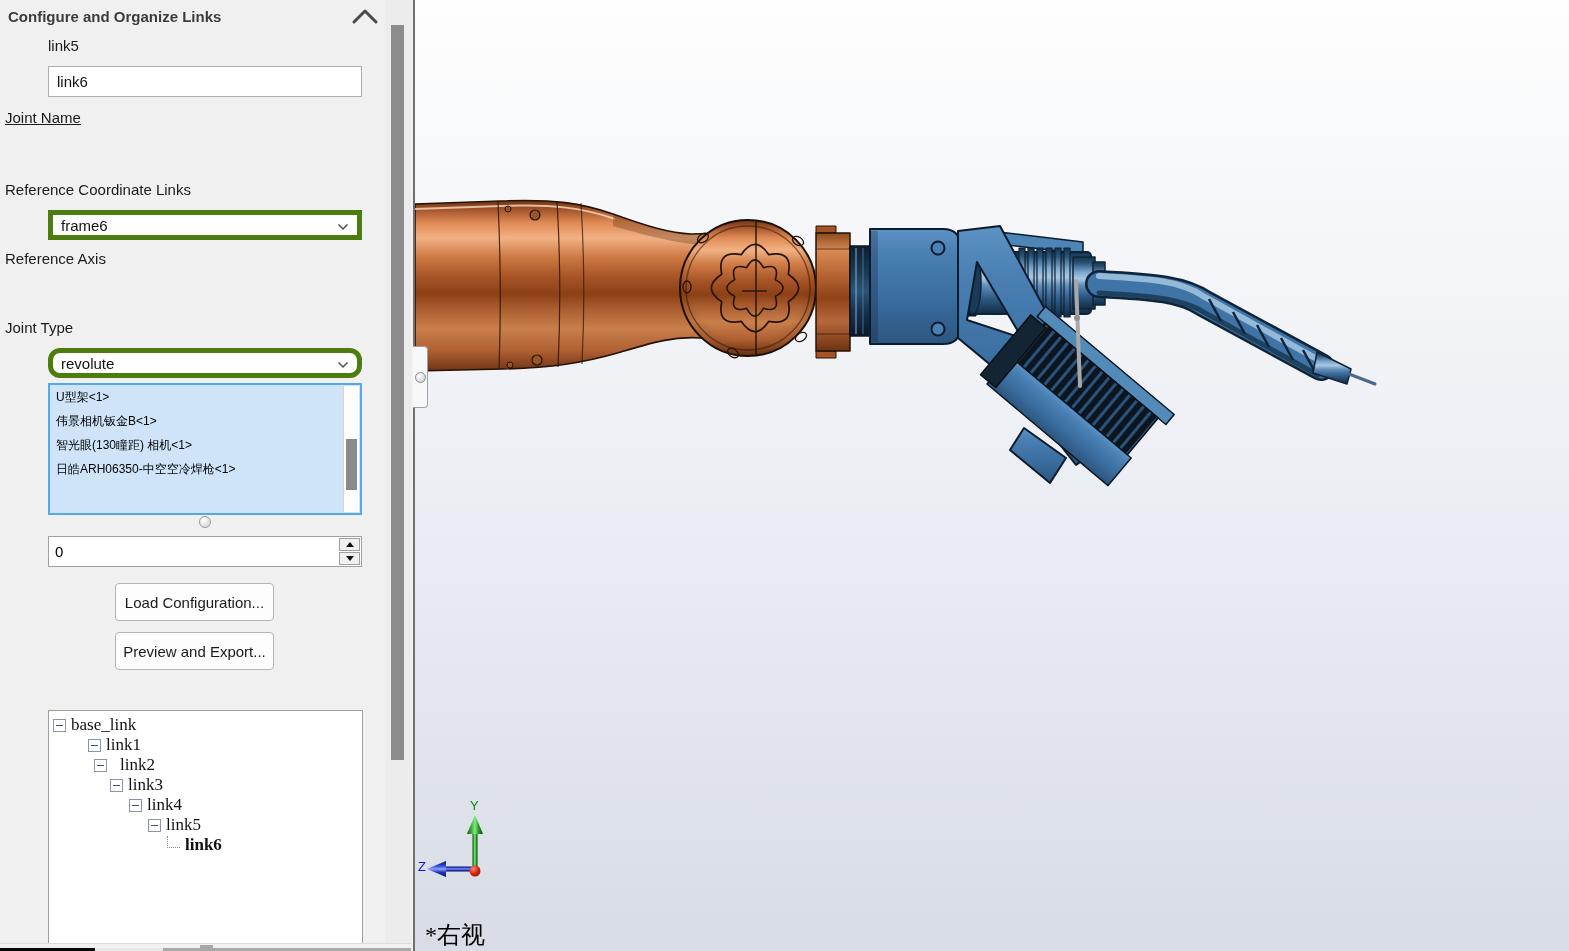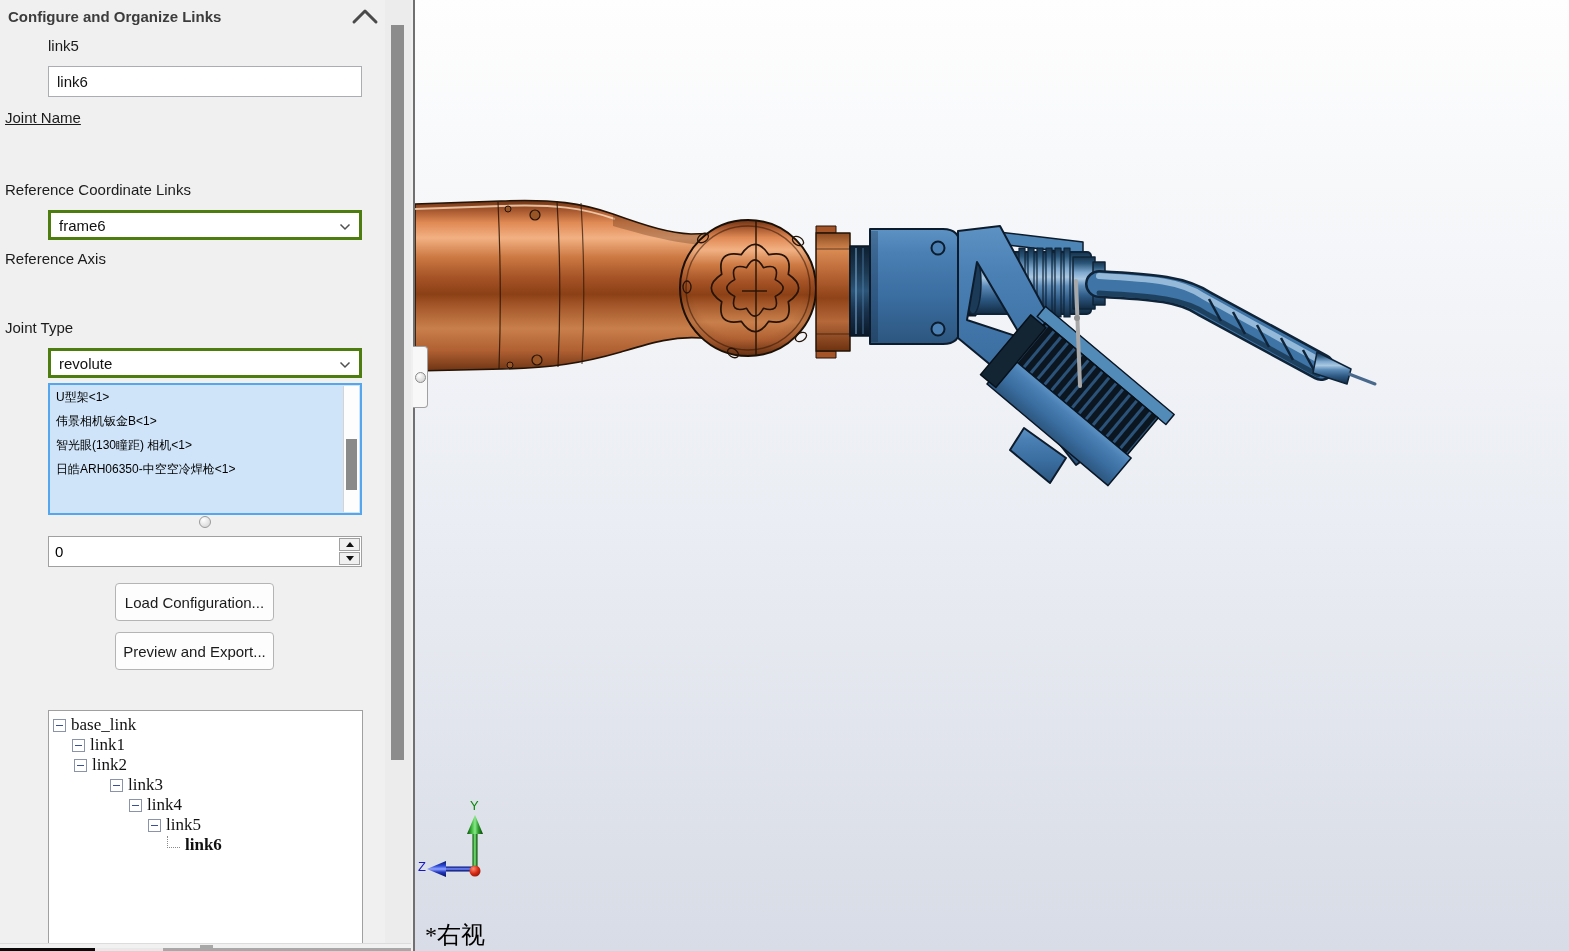--- a/index.html
+++ b/index.html
@@ -5,21 +5,21 @@
   html,body{margin:0;padding:0;}
   body{width:1569px;height:951px;position:relative;background:#f0f0f0;
        font-family:"Liberation Sans",sans-serif;overflow:hidden;}
   
   .panel{position:absolute;left:0;top:0;width:385px;height:951px;background:#f0f0f0;}
   .panel-header{position:absolute;left:8px;top:8px;font-size:15px;font-weight:bold;color:#3c3c3c;}
   .collapse-btn{position:absolute;left:350px;top:6px;width:30px;height:22px;cursor:pointer;}
   .lbl{position:absolute;font-size:15px;color:#1b1b1b;white-space:nowrap;}
   .field{position:absolute;left:48px;width:314px;height:31px;border:1px solid #abadb3;background:#fff;
          font-size:15px;color:#111;padding:0 8px;box-sizing:border-box;font-family:"Liberation Sans",sans-serif;}
-  .dd{position:absolute;left:48px;width:314px;height:30px;border:3px solid #4d7c0f;background:#fff;
+  .dd{position:absolute;left:48px;width:314px;height:30px;border:5px solid #4d7c0f;background:#fff;
       font-size:15px;color:#111;box-sizing:border-box;display:flex;align-items:center;padding:0 8px;cursor:default;}
   .dd .chev{margin-left:auto;}
   
   .listbox{position:absolute;left:48px;top:383px;width:314px;height:132px;background:#cfe4f8;
            border:2px solid #54a7ee;box-sizing:border-box;font-size:12px;color:#000;overflow:hidden;}
   .lb-item{height:24px;line-height:24px;padding-left:6px;white-space:nowrap;width:calc(100% - 16px);}
   .lb-item.selected{background:#ec4899;color:#fff;margin-top:34px;}
   .lb-scroll{position:absolute;right:1px;top:1px;width:15px;height:126px;background:#fdfdfd;border-left:1px solid #d4d4d4;}
   .lb-thumb{position:absolute;left:2px;top:53px;width:11px;height:51px;background:#8a8a8a;}
   .resize-handle{position:absolute;left:199px;top:516px;width:12px;height:12px;border-radius:50%;
@@ -82,21 +82,21 @@
   <div class="dd" style="top:210px;">
     <span>frame6</span>
     <span class="chev"><svg width="12" height="8" viewBox="0 0 12 8">
           <polyline points="1.5,1.5 6,6 10.5,1.5" fill="none" stroke="#505050" stroke-width="1.5"></polyline>
         </svg></span>
   </div>
 
   <div class="lbl" style="left:5px;top:250px;">Reference Axis</div>
 
   <div class="lbl" style="left:5px;top:319px;">Joint Type</div>
-  <div class="dd" style="top:348px;">
+  <div class="dd" style="top:348px;border-radius:12px;">
     <span>revolute</span>
     <span class="chev"><svg width="12" height="8" viewBox="0 0 12 8">
           <polyline points="1.5,1.5 6,6 10.5,1.5" fill="none" stroke="#505050" stroke-width="1.5"></polyline>
         </svg></span>
   </div>
 
   <div class="listbox">
 
   <div class="lb-item">U型架&lt;1&gt;</div>
       <div class="lb-item">伟景相机钣金B&lt;1&gt;</div>
@@ -120,25 +120,25 @@
   </div>
 
   <div class="btn" style="top:583px;">Load Configuration...</div>
   <div class="btn" style="top:632px;">Preview and Export...</div>
 
   <div class="tree">
       <div class="tree-row" style="padding-left: 4px;">
         <span class="tbox"></span>
         <span>base_link</span>
       </div>
-      <div class="tree-row" style="padding-left: 23px;">
+      <div class="tree-row" style="padding-left: 23px; margin-left: 16px;">
         <span class="tbox"></span>
         <span>link1</span>
       </div>
-      <div class="tree-row" style="padding-left: 25px;">
+      <div class="tree-row" style="padding-left: 45px; gap: 8px;">
         <span class="tbox"></span>
         <span>link2</span>
       </div>
       <div class="tree-row" style="padding-left: 61px;">
         <span class="tbox"></span>
         <span>link3</span>
       </div>
       <div class="tree-row" style="padding-left: 80px;">
         <span class="tbox"></span>
         <span>link4</span>

